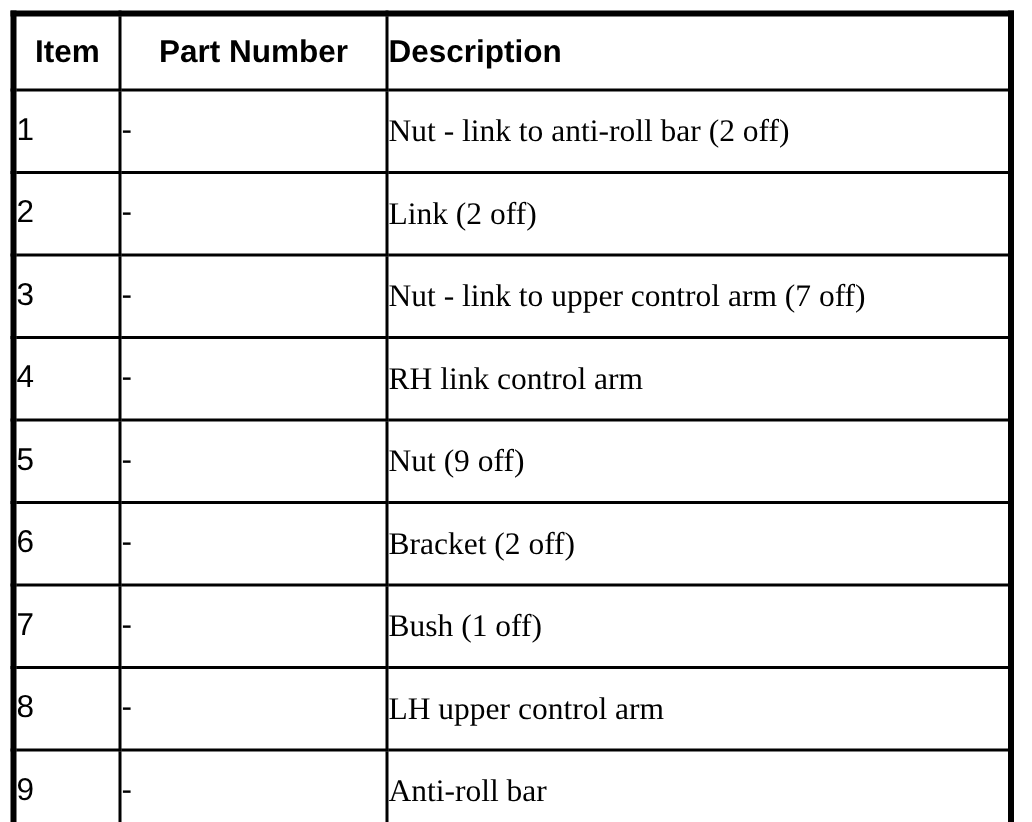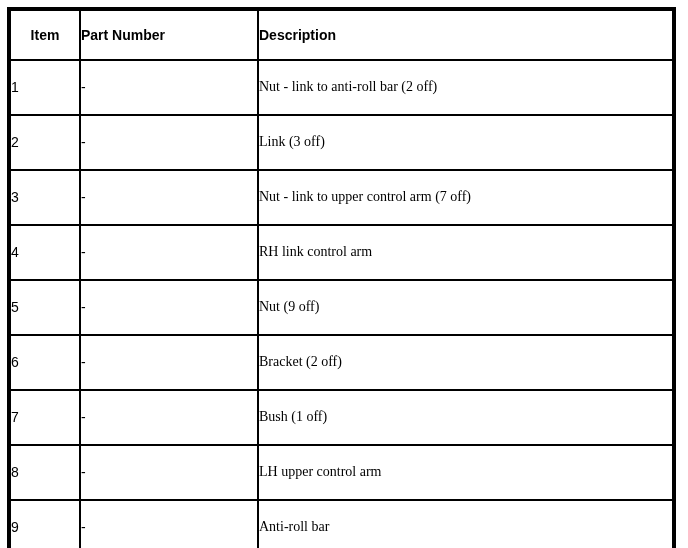--- a/index.html
+++ b/index.html
@@ -31,38 +31,38 @@
     background: #ffffff;
   }
   table.parts-table col.col-item { width: 71px; }
   table.parts-table col.col-part { width: 178px; }
   table.parts-table col.col-desc { width: 416px; }
 
   table.parts-table th,
   table.parts-table td {
     border: 2px solid #000000;
     padding: 0;
-    font-size: 14px;
+    font-size: 21px;
     line-height: 1.15;
     vertical-align: middle;
     background: #ffffff;
     overflow: hidden;
     white-space: nowrap;
   }
   table.parts-table thead th {
     font-weight: bold;
     height: 48px;
   }
   table.parts-table tbody td {
     font-weight: normal;
     height: 53px;
   }
 
   th.th-item { text-align: center; }
-  th.th-part { text-align: left; }
+  th.th-part { text-align: center; }
   th.th-desc { text-align: left; }
 
   td.td-item { padding-left: 10px; text-align: left; }
   td.td-part { padding-left: 12px; text-align: left; }
   td.td-desc { padding-left: 10px; text-align: left; font-family: Liberation Serif, serif; }
 </style>
 </head>
 <body>
 
 <div id="parts-table-wrap">
@@ -81,21 +81,21 @@
     </thead>
     <tbody>
       <tr>
         <td class="td-item">1</td>
         <td class="td-part">-</td>
         <td class="td-desc">Nut - link to anti-roll bar (2 off)</td>
       </tr>
       <tr>
         <td class="td-item">2</td>
         <td class="td-part">-</td>
-        <td class="td-desc">Link (3 off)</td>
+        <td class="td-desc">Link (2 off)</td>
       </tr>
       <tr>
         <td class="td-item">3</td>
         <td class="td-part">-</td>
         <td class="td-desc">Nut - link to upper control arm (7 off)</td>
       </tr>
       <tr>
         <td class="td-item">4</td>
         <td class="td-part">-</td>
         <td class="td-desc">RH link control arm</td>

